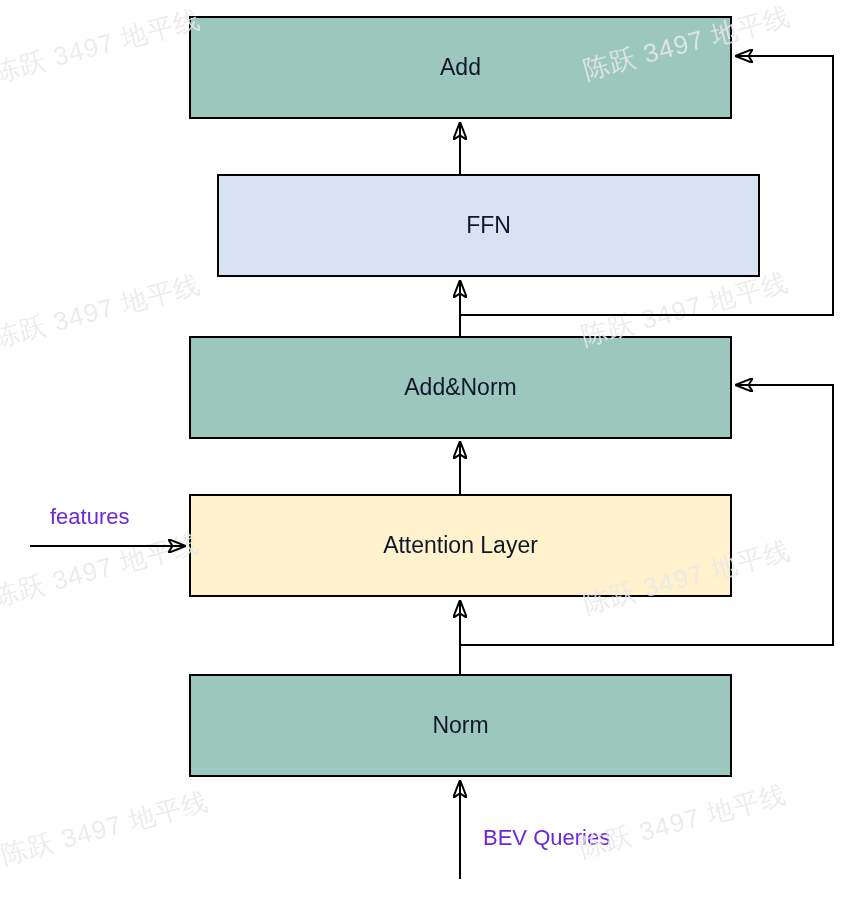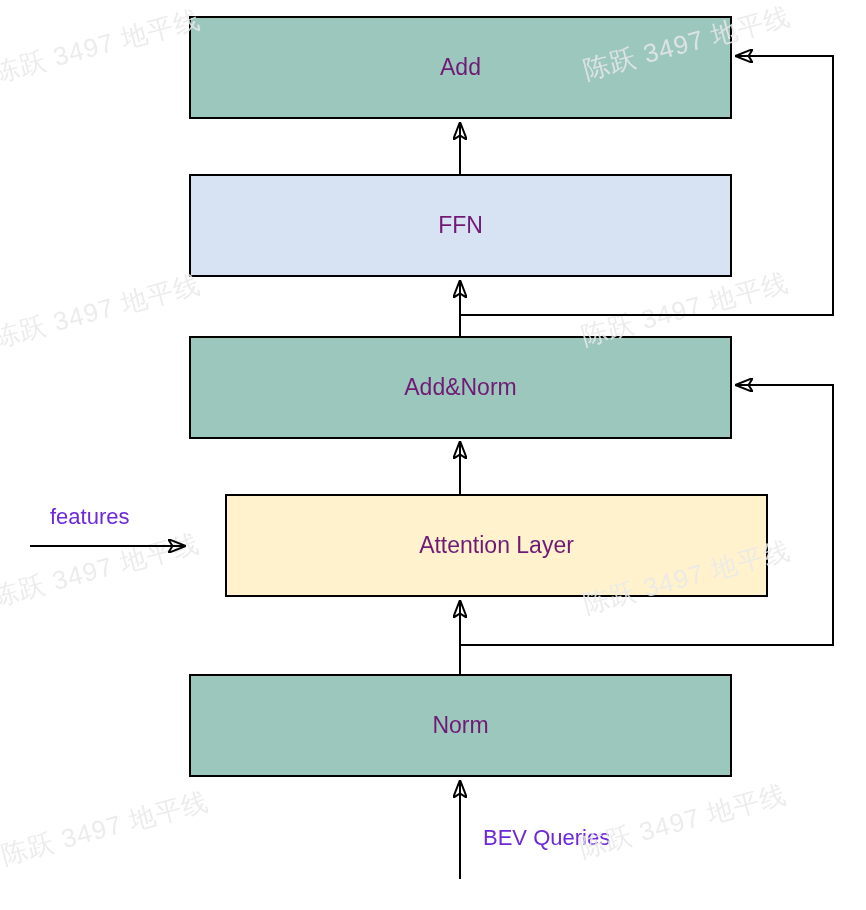--- a/index.html
+++ b/index.html
@@ -5,21 +5,21 @@
   html,body{margin:0;padding:0;background:#ffffff;}
   #canvas{
     position:relative;width:866px;height:910px;background:#ffffff;overflow:hidden;
     font-family:"Liberation Sans","DejaVu Sans",sans-serif;
   }
   
   .node{
     position:absolute;left:189px;width:543px;height:103px;
     border:2px solid #000000;box-sizing:border-box;
     display:flex;align-items:center;justify-content:center;
-    font-size:23px;color:#701a75;z-index:1;
+    font-size:23px;color:#0f172a;z-index:1;
   }
   #node-add{top:16px;}
   #node-ffn{top:174px;}
   #node-add-norm{top:336px;}
   #node-attention{top:494px;height:103px;}
   #node-norm{top:674px;}
   
   .io-label{position:absolute;color:#6d28d9;font-size:22px;z-index:1;}
   #label-features{left:50px;top:504px;}
   #label-bev{left:483px;top:825px;text-align:right;}
@@ -41,25 +41,25 @@
   #connectors{position:absolute;left:0;top:0;z-index:3;pointer-events:none;}
   #connectors path{stroke:#000000;stroke-width:2;fill:none;}
 </style>
 </head>
 <body>
 
 <div id="canvas">
 
   <div id="node-add" class="node" style="background: rgb(156, 199, 189);">Add</div>
 
-  <div id="node-ffn" class="node" style="background: rgb(215, 227, 242);">FFN</div>
+  <div id="node-ffn" class="node" style="background: rgb(215, 227, 242); margin-left: 28px;">FFN</div>
 
   <div id="node-add-norm" class="node" style="background: rgb(156, 199, 189);">Add&amp;Norm</div>
 
-  <div id="node-attention" class="node" style="background: rgb(255, 242, 204); margin-left: 36px;">Attention Layer</div>
+  <div id="node-attention" class="node" style="background: rgb(255, 242, 204);">Attention Layer</div>
 
   <div id="node-norm" class="node" style="background: rgb(156, 199, 189);">Norm</div>
 
   <div id="label-features" class="io-label">features</div>
 
   <div id="label-bev" class="io-label">BEV Queries</div>
 
   <div class="wm wm1">陈跃 3497 地平线</div>
   <div class="wm wm2">陈跃 3497 地平线</div>
   <div class="wm wm3">陈跃 3497 地平线</div>

